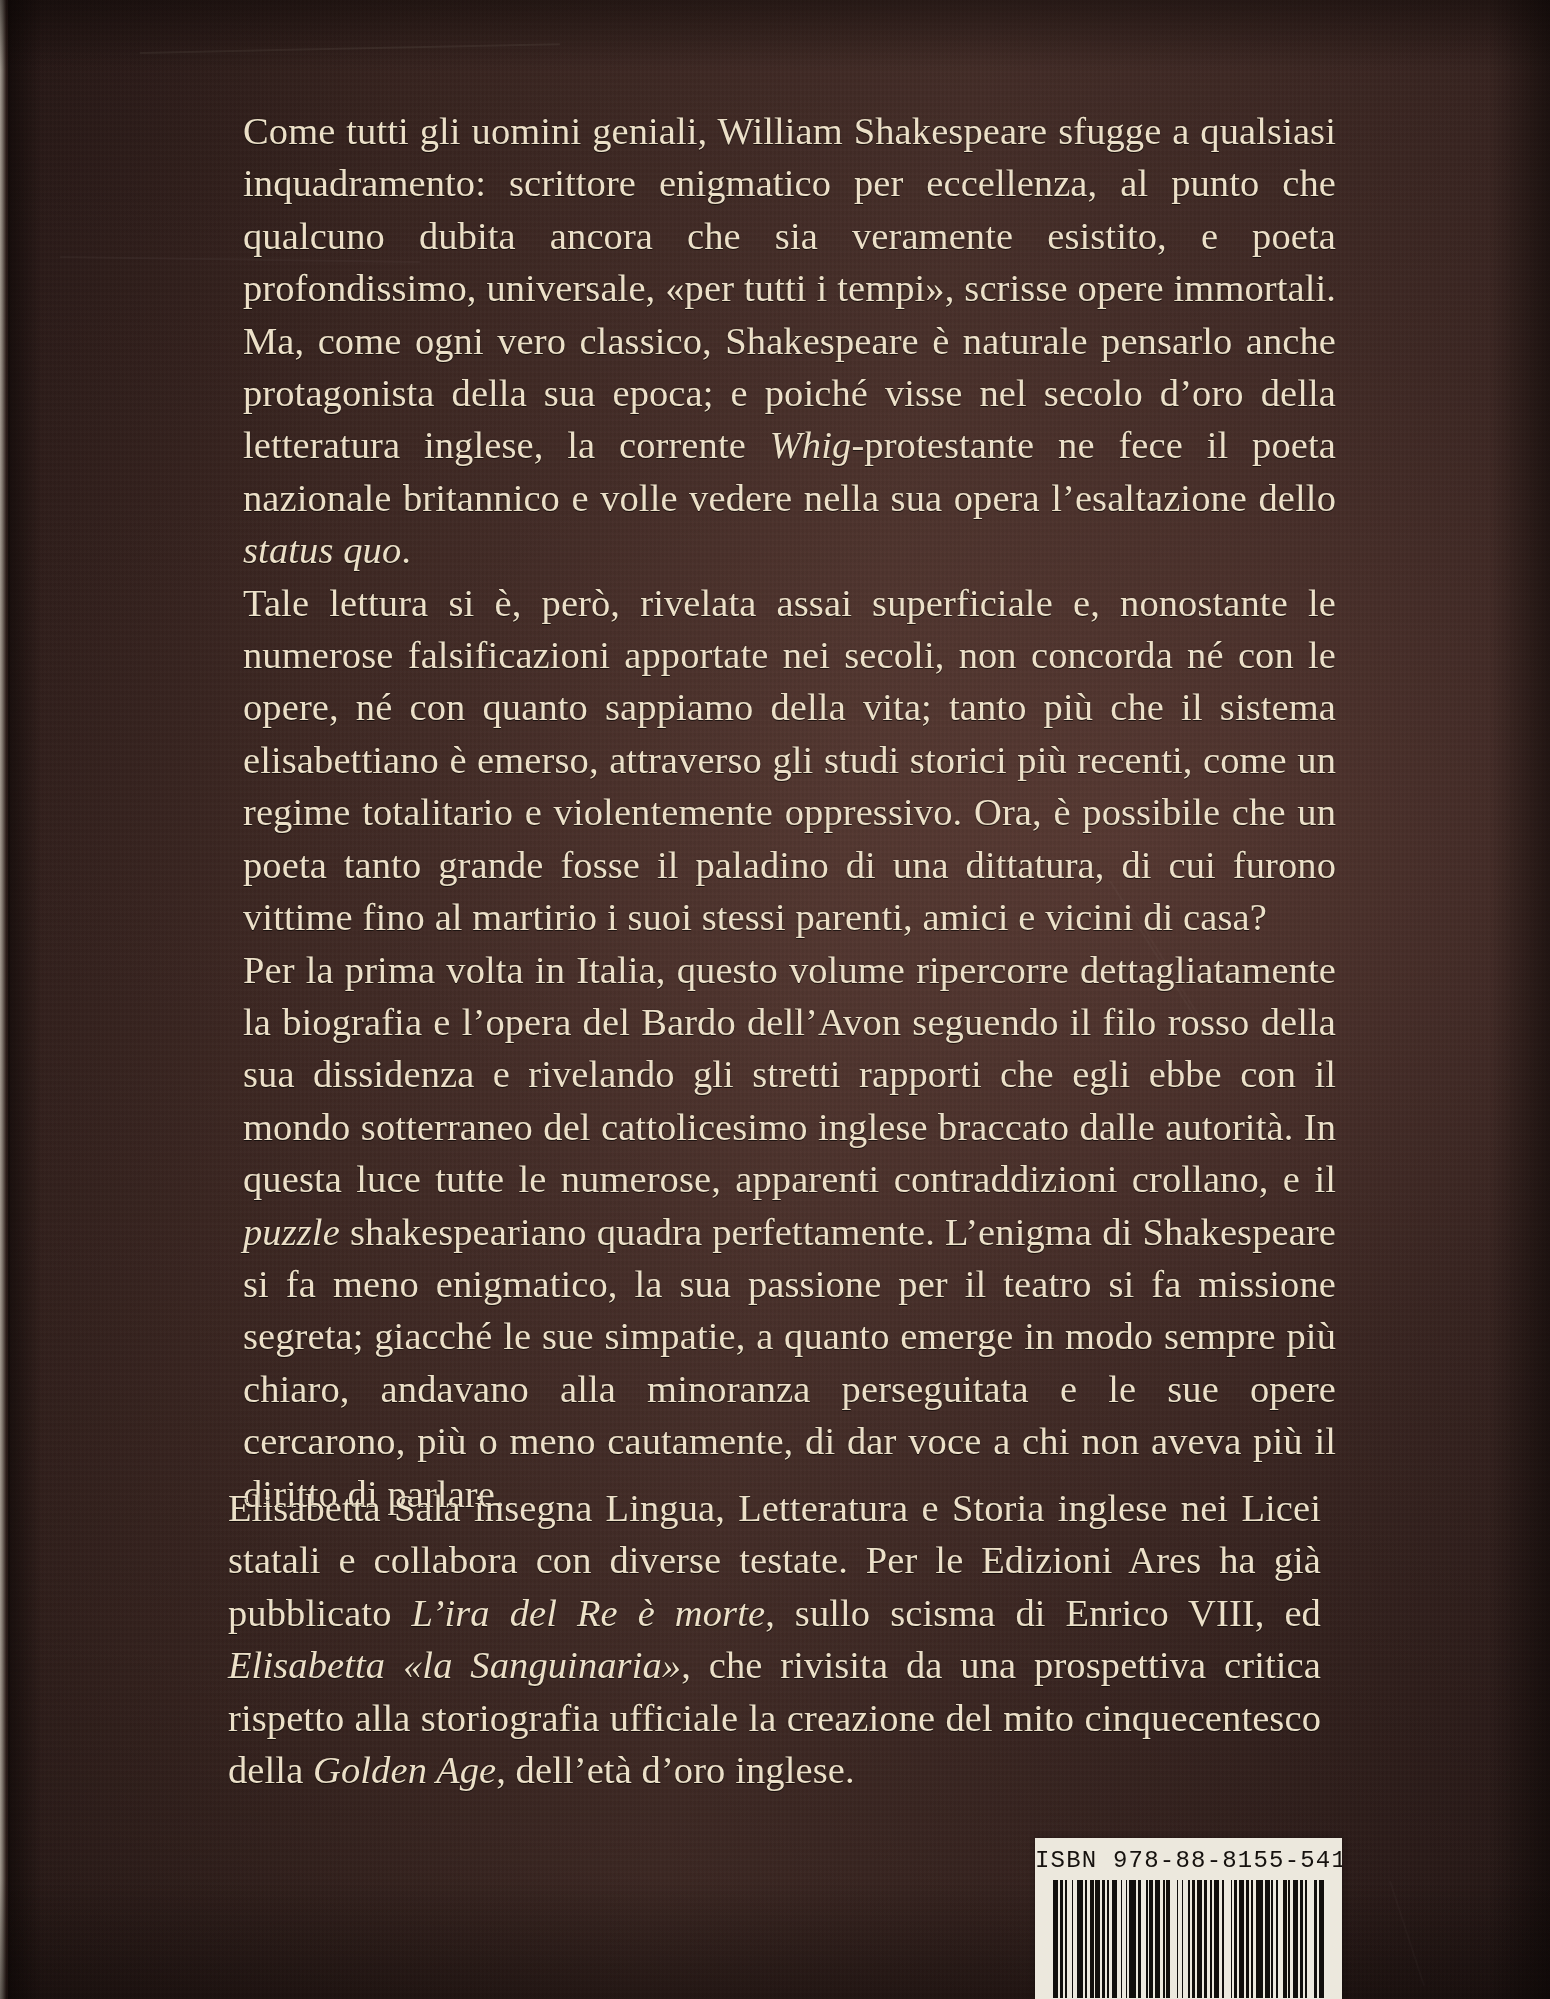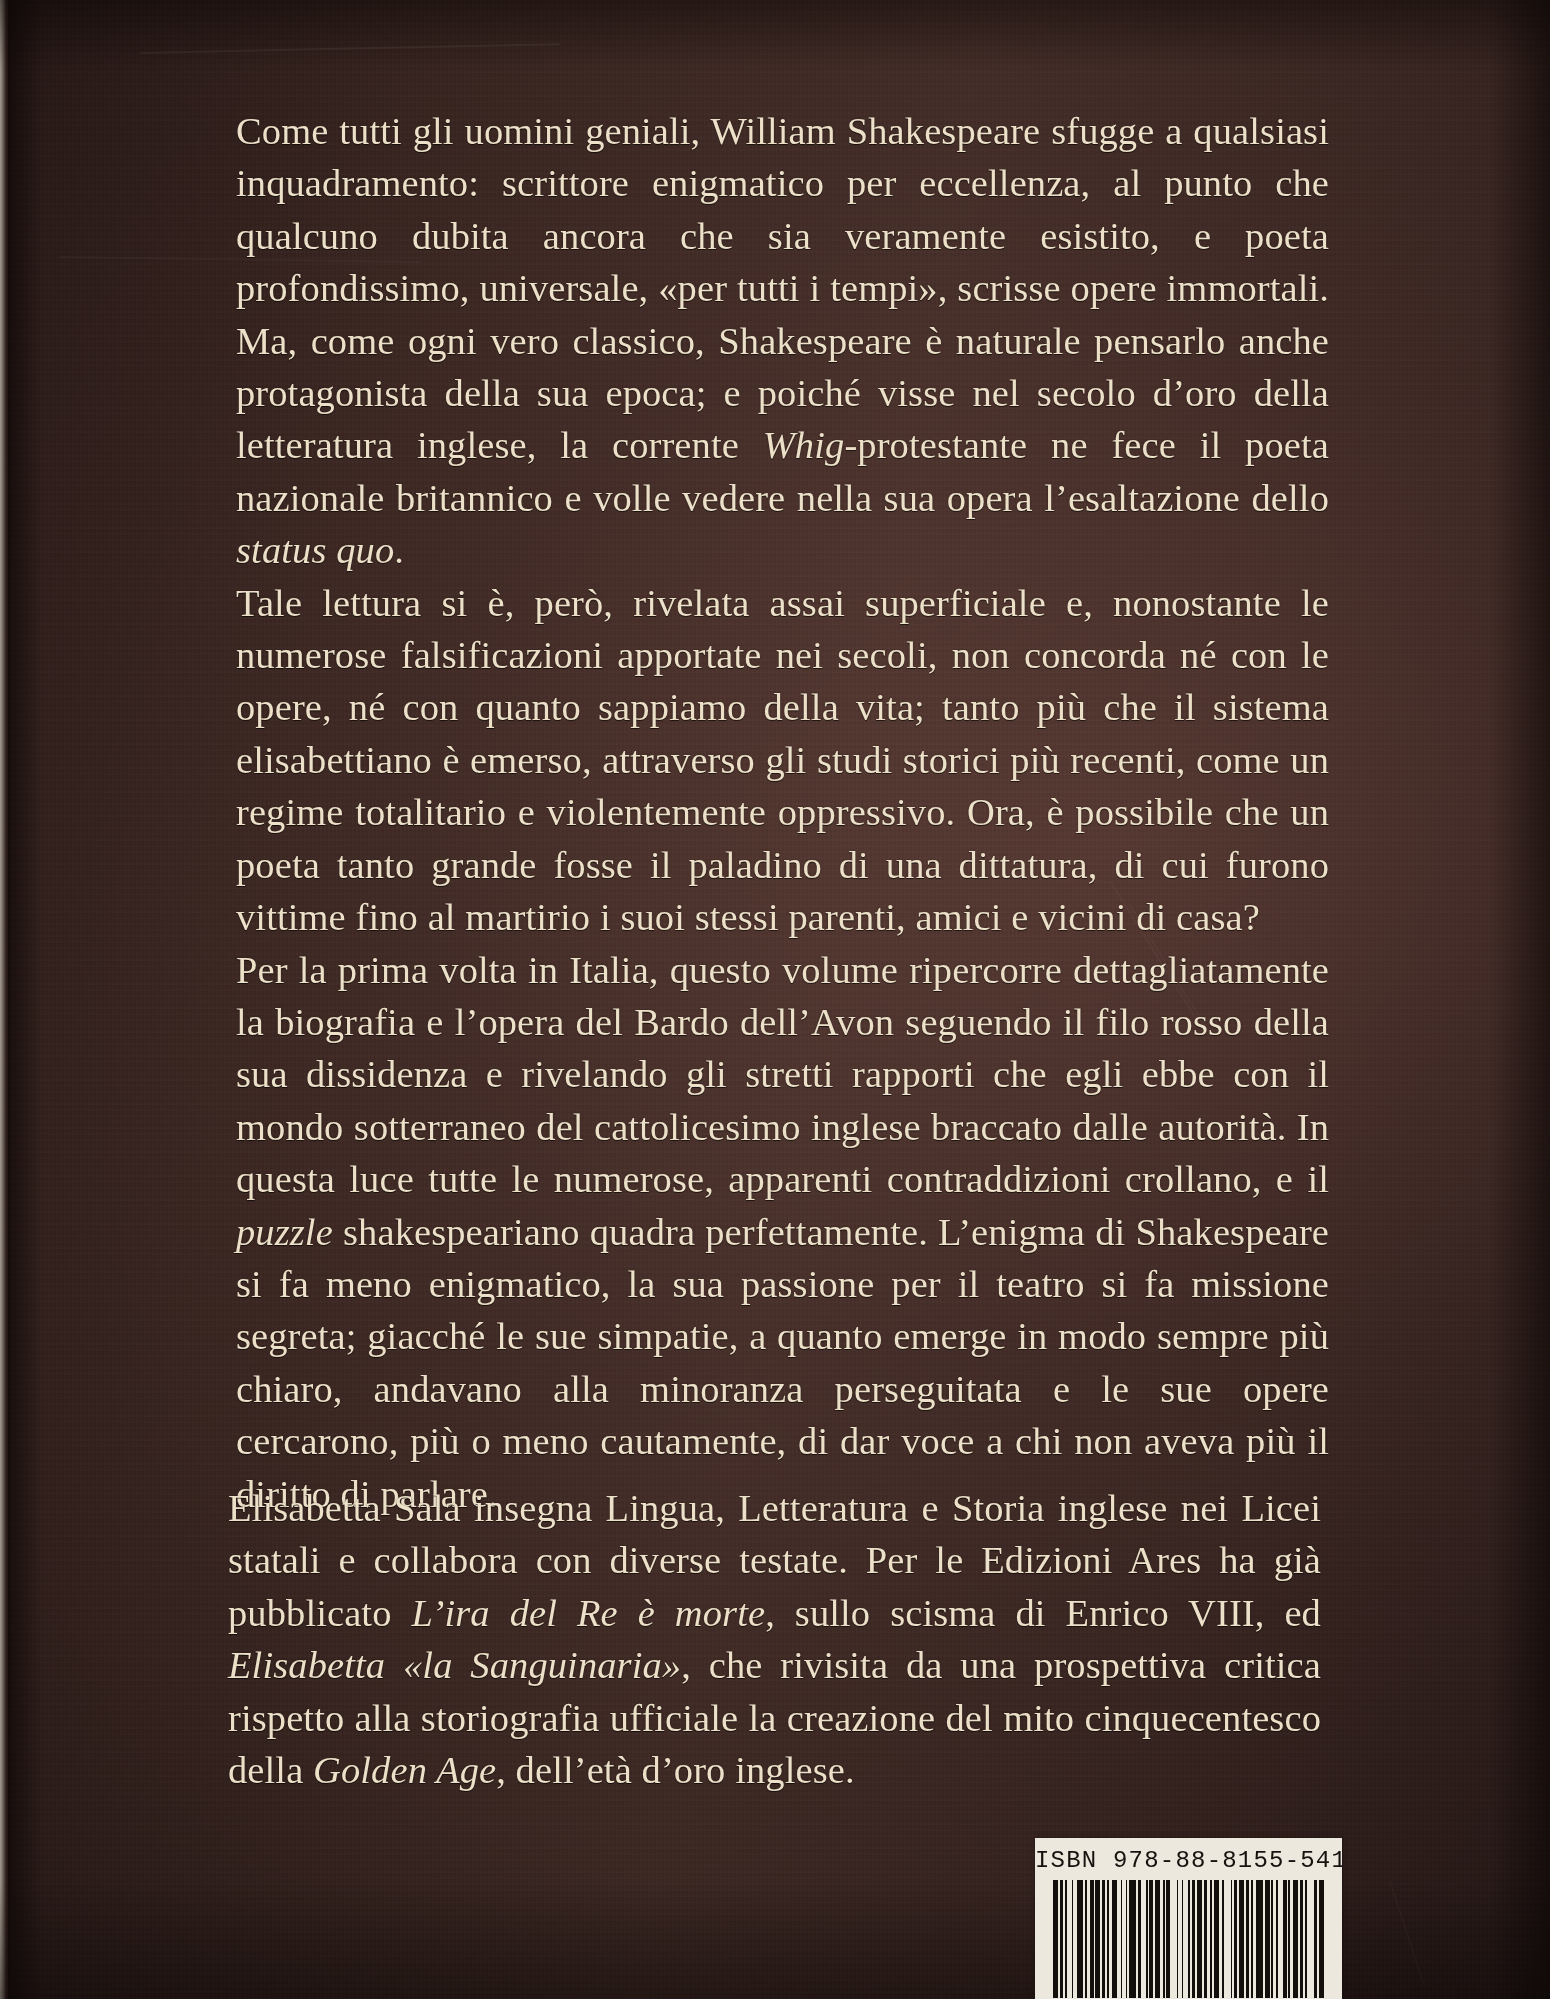--- a/index.html
+++ b/index.html
@@ -89,21 +89,21 @@
   
   .scratch {
     position: absolute;
     background: rgba(255,250,240,0.055);
     transform-origin: left center;
     pointer-events: none;
   }
 
   #blurb {
     position: absolute;
-    left: 236px;
+    left: 243px;
     top: 105px;
     width: 1093px;
   }
 
   p.para {
     margin: 0;
     color: #ece0c8;
     font-size: 38.5px;
     line-height: 52.4px;
     text-align: justify;

